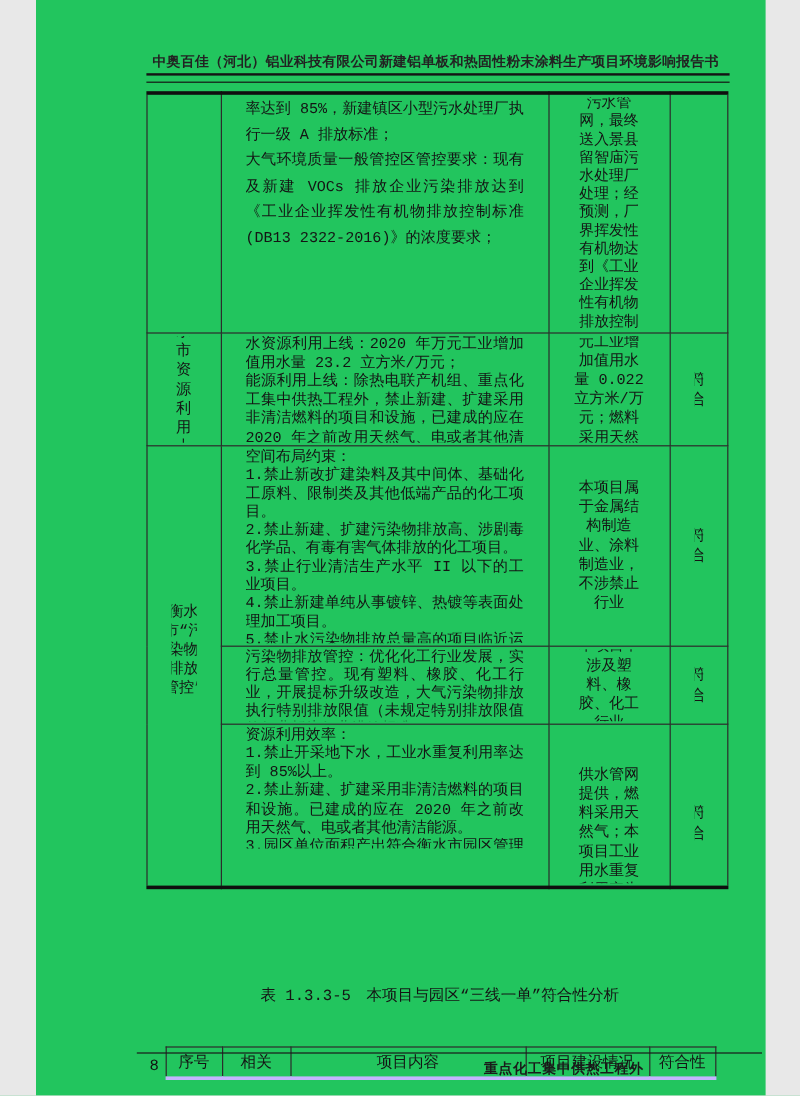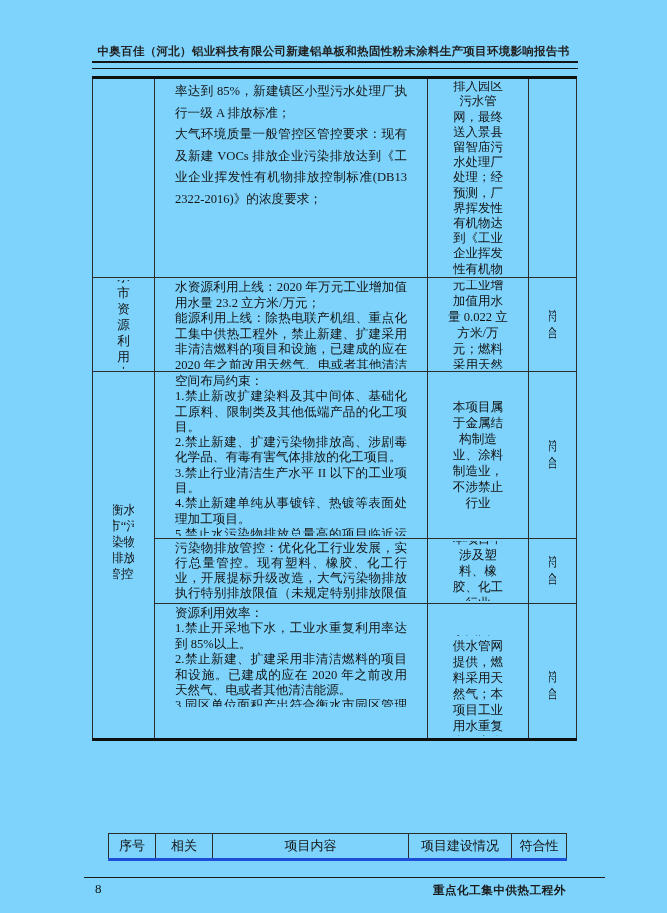--- a/index.html
+++ b/index.html
@@ -1,18 +1,18 @@
 <!DOCTYPE html>
 <html><head>
 <meta charset="utf-8">
 <style>
   html,body{margin:0;padding:0;background:#e8e8e8;}
   .page{
-    position:relative;width:667px;height:913px;background:#7dd3fc;
-    font-family:Liberation Serif, serif;color:#1b1b1b;
+    position:relative;width:608px;height:913px;background:#22c55e;
+    font-family:Liberation Mono, monospace;color:#1b1b1b;
     overflow:hidden;margin:0 auto;
   }
   
   .doc-title{
     position:absolute;top:44px;left:0;width:667px;text-align:center;
     font-size:11.5px;letter-spacing:.3px;font-weight:600;color:#222;
   }
   .header-rule{
     position:absolute;top:61px;left:92px;width:486px;height:4.5px;
     border-top:2.6px solid #141414;border-bottom:1.3px solid #141414;
@@ -53,23 +53,23 @@
     color:#161616;letter-spacing:.2px;
   }
   .p1{top:722px;}
   .p2{top:777px;}
   
   .table-caption{
     position:absolute;top:820px;left:108px;width:458px;text-align:center;
     font-size:13px;color:#141414;
   }
   table.bottom-table{
-    position:absolute;left:108px;top:833px;width:458px;
+    position:absolute;left:108px;top:872px;width:458px;
     border-collapse:collapse;table-layout:fixed;
-    border-top:1.4px solid #222;border-bottom:3px solid #1d4ed8;
+    border-top:1.4px solid #222;border-bottom:3px solid #c4b5fd;
   }
   table.bottom-table td{
     border:1px solid #2c2c2c;height:24px;text-align:center;vertical-align:middle;
     font-size:13px;color:#141414;padding:0 2px;overflow:hidden;
   }
   
   .footer-rule{position:absolute;top:877px;left:84px;width:521px;border-top:1.6px solid #1a1a1a;}
   .footer-page{position:absolute;top:881px;left:95px;font-size:13px;color:#111;}
   .footer-company{
     position:absolute;top:883px;right:101px;font-size:11.5px;letter-spacing:.6px;
@@ -189,20 +189,21 @@
       <td class="c-compliance">
             <div class="cw">
               <span>符合</span>
             </div>
           </td>
     </tr>
   </tbody>
     </table>
 
 
+  <div class="table-caption">表 1.3.3-5　本项目与园区“三线一单”符合性分析</div>
 
   <table class="bottom-table">
     <colgroup>
       <col style="width:47px">
         <col style="width:57px">
         <col style="width:196px">
         <col style="width:103px">
         <col style="width:55px">
     </colgroup>
     <tbody>

